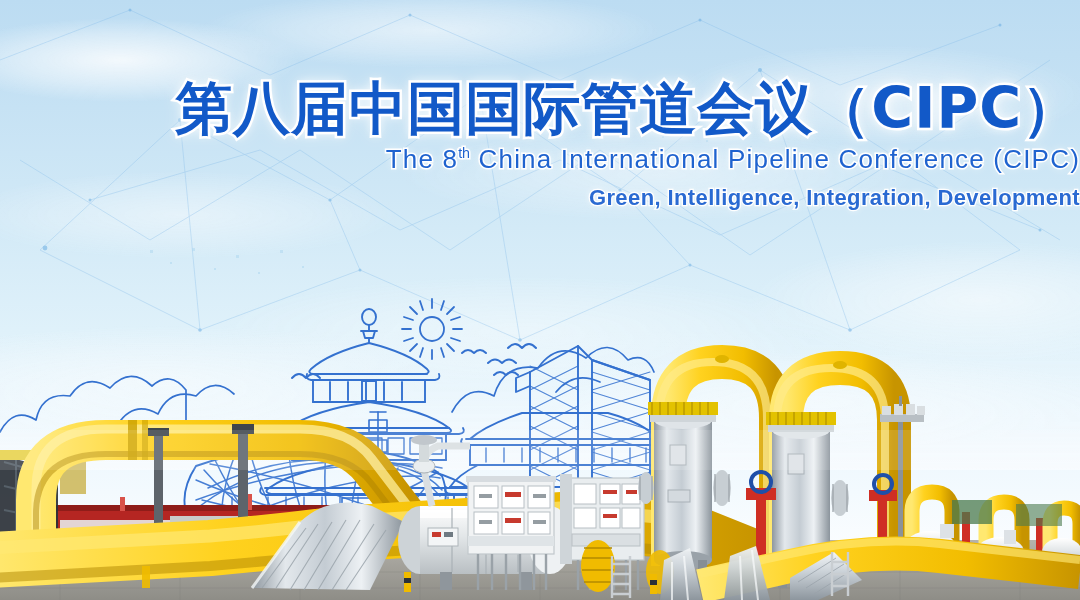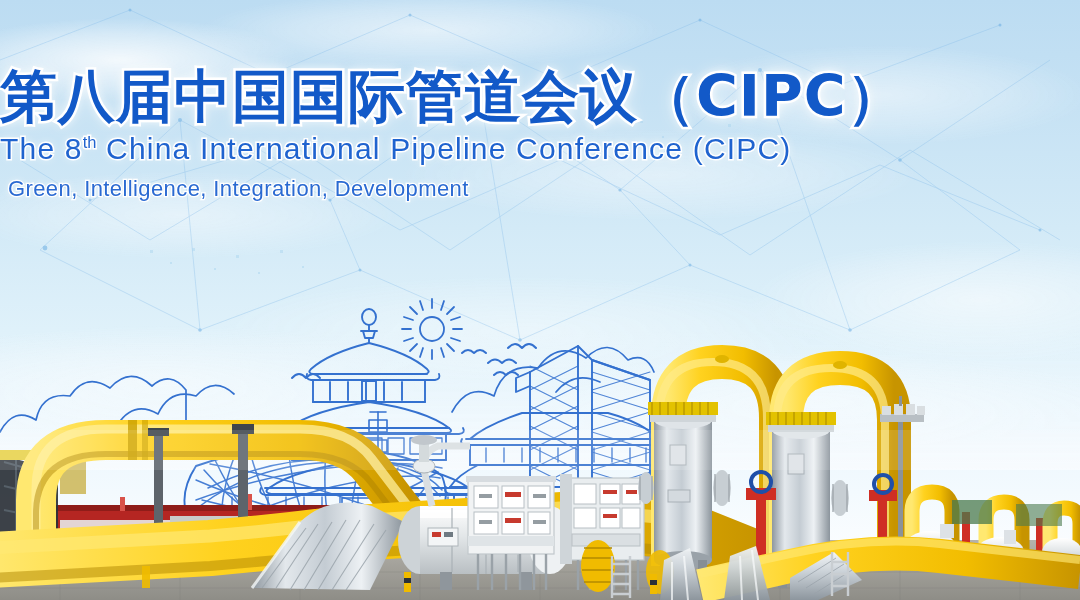--- a/index.html
+++ b/index.html
@@ -10,57 +10,57 @@
     background:linear-gradient(180deg,#bcdcf2 0%,#c6e2f4 18%,#d3eaf7 38%,#dff1fa 55%,#eaf6fd 70%,#f3fafe 82%,#fbfdff 92%);
   }
   .layer{position:absolute;left:0;top:0;width:1080px;height:600px;}
 
   
   .cloudwrap{opacity:.85;}
   
   .netlayer{opacity:.55;}
 
   
-  #textblock{position:absolute;left:0;top:0;width:1080px;text-align:left;z-index:40;}
+  #textblock{position:absolute;left:0;top:12px;width:1080px;text-align:right;z-index:40;}
 
   #title-cn{
     margin:0;padding-top:66px;
     font-family:"DejaVu Sans","Liberation Sans",sans-serif;
     font-size:57px;font-weight:bold;line-height:1.06;
     letter-spacing:1px;
     color:#1259c8;
     -webkit-text-stroke:5px #ffffff;
     paint-order:stroke fill;
     text-shadow:0 0 10px rgba(255,255,255,.95),0 0 18px rgba(255,255,255,.75);
     white-space:nowrap;
   }
   #title-en{
     margin:6px 0 0 0;
-    font-size:30px;font-weight:normal;letter-spacing:1.2px;
+    font-size:26px;font-weight:normal;letter-spacing:1.2px;
     color:#1f63cf;
     -webkit-text-stroke:3px #ffffff;
     paint-order:stroke fill;
     text-shadow:0 0 8px rgba(255,255,255,.95);
     white-space:nowrap;
   }
   #title-en sup{font-size:.55em;vertical-align:super;letter-spacing:0;}
 
   #theme-cn{
     margin:34px 0 0 0;
     font-family:"DejaVu Sans","Liberation Sans",sans-serif;
     font-size:43px;font-weight:bold;letter-spacing:3px;
     color:#1259c8;
     -webkit-text-stroke:5px #ffffff;
     paint-order:stroke fill;
     text-shadow:0 0 10px rgba(255,255,255,.95);
     white-space:nowrap;
   }
   #theme-en{
     margin:10px 0 0 8px;
-    font-size:22px;font-weight:normal;letter-spacing:.4px;
+    font-size:22px;font-weight:bold;letter-spacing:.4px;
     color:#2a6ad2;
     -webkit-text-stroke:2.6px #ffffff;
     paint-order:stroke fill;
     text-shadow:0 0 7px rgba(255,255,255,.95);
     white-space:nowrap;
   }
 
   
   #lineart{z-index:20;}
   

